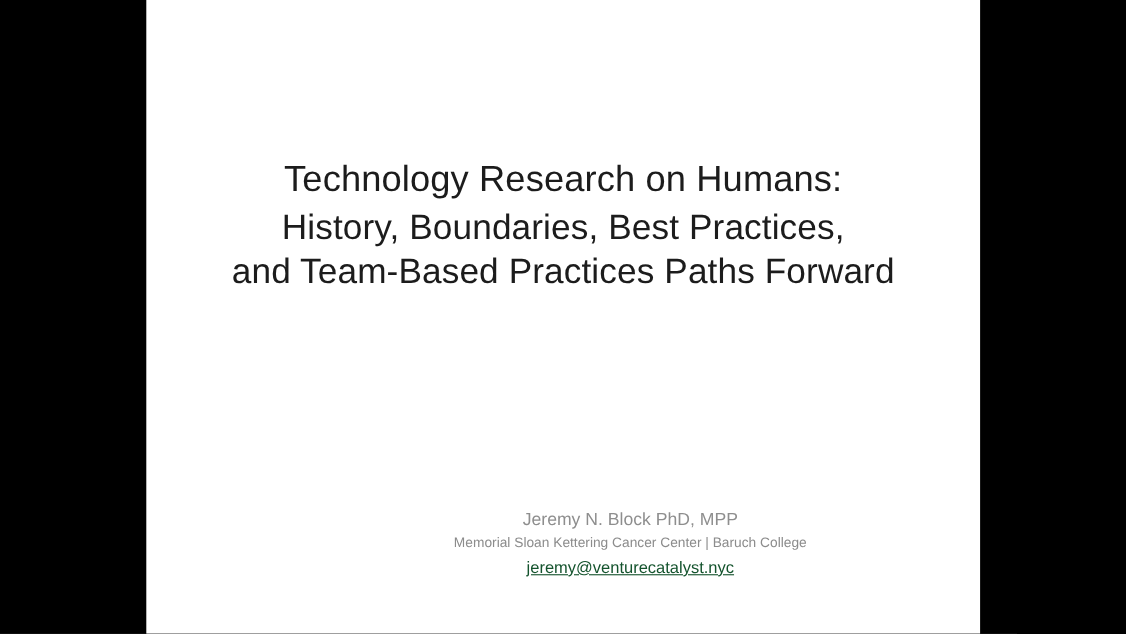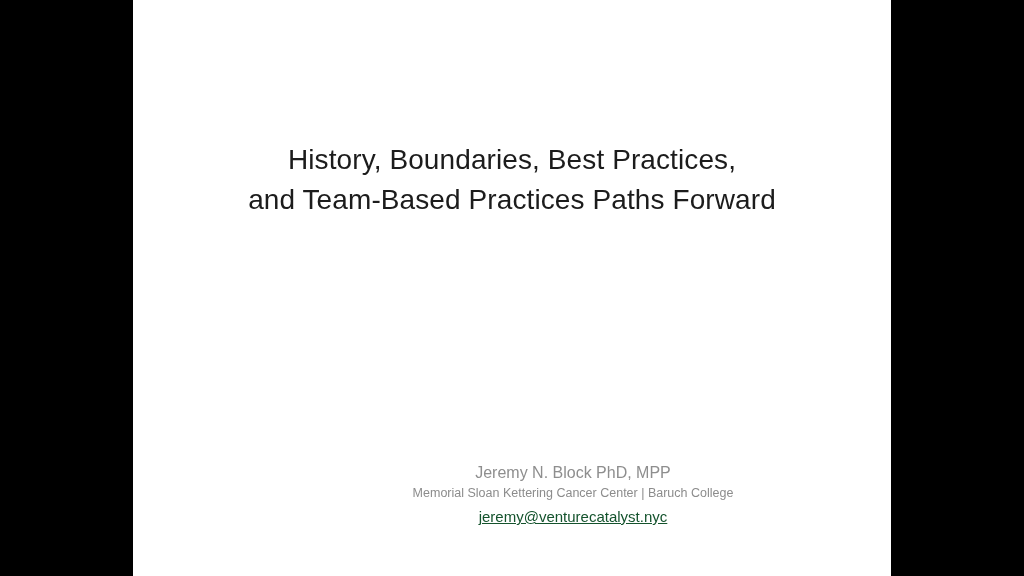--- a/index.html
+++ b/index.html
@@ -37,21 +37,21 @@
     color: #1c1c1c;
   }
   .title-line-1 {
     font-size: 33px;
     line-height: 46px;
     font-weight: 400;
     letter-spacing: 0.1px;
   }
   .title-line-2,
   .title-line-3 {
-    font-size: 28px;
+    font-size: 32px;
     line-height: 40px;
     font-weight: 400;
     letter-spacing: 0.1px;
   }
   .subtitle {
     position: absolute;
     left: 0;
     top: 330px;
     width: 758px;
     text-align: center;
@@ -88,20 +88,21 @@
     cursor: pointer;
   }
 </style>
 </head>
 <body>
 
 <div class="stage">
   <div class="slide">
 
     <div class="title-block">
+      <div class="title-line-1">Technology Research on Humans:</div>
       <div class="title-line-2">History, Boundaries, Best Practices,</div>
       <div class="title-line-3">and Team-Based Practices Paths Forward</div>
     </div>
 
 
     <div class="author-block">
       <div class="author-name">Jeremy N. Block PhD, MPP</div>
       <div class="affil">Memorial Sloan Kettering Cancer Center  |  Baruch College</div>
       <a class="email" href="#">jeremy@venturecatalyst.nyc</a>
     </div>

